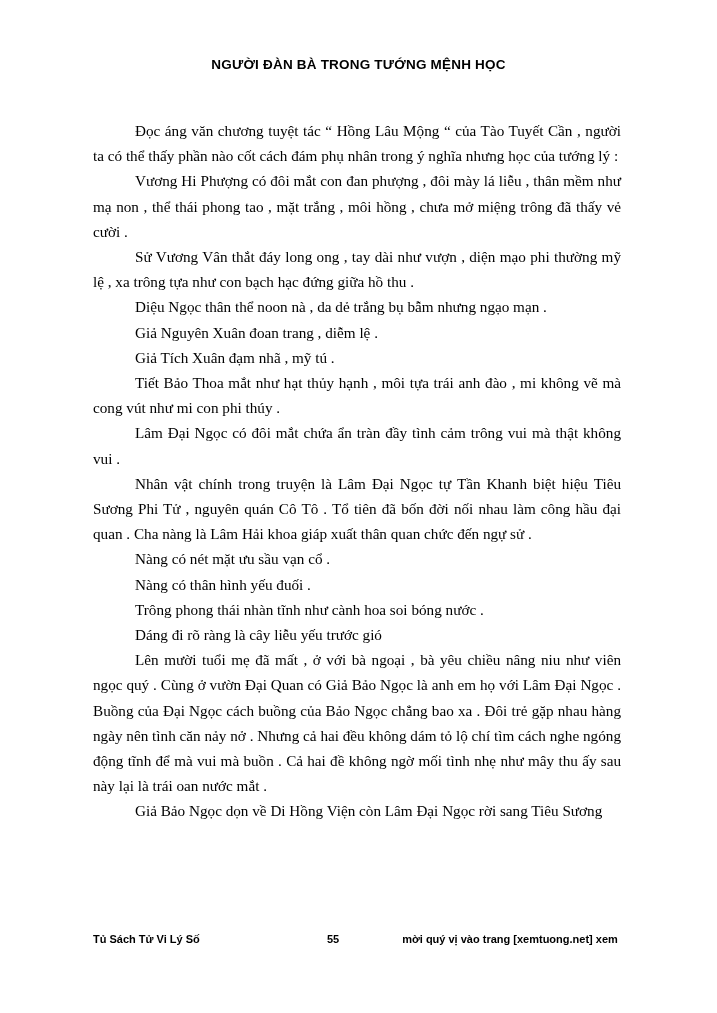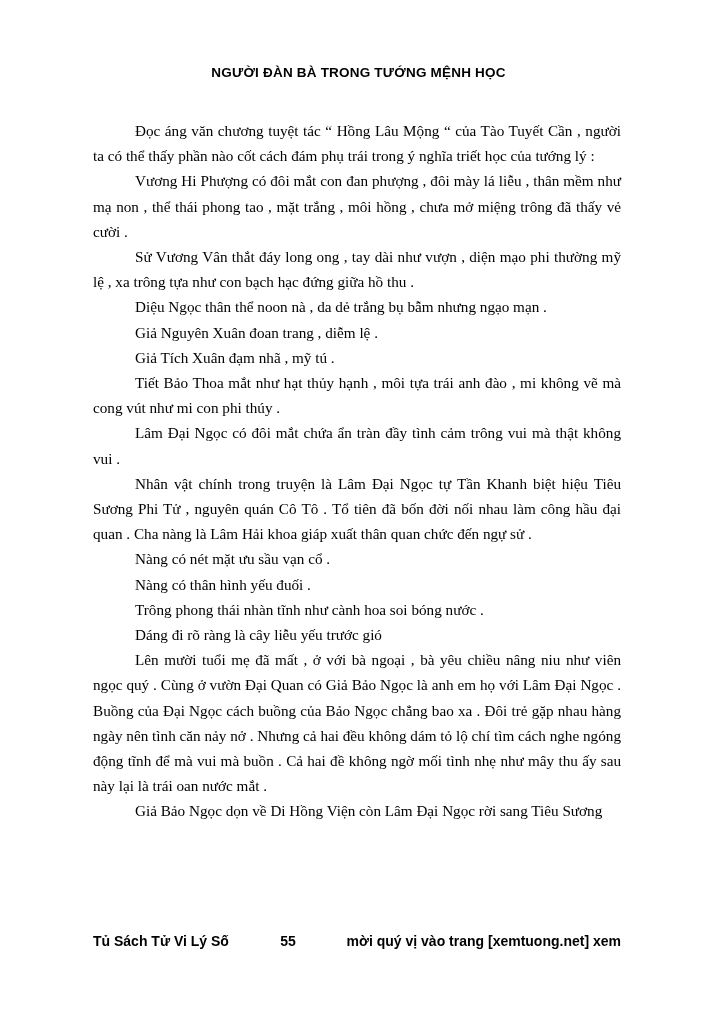--- a/index.html
+++ b/index.html
@@ -12,21 +12,21 @@
     width: 717px;
     height: 1013px;
     background: #ffffff;
     font-family: "Liberation Serif", serif;
     color: #000000;
     box-sizing: border-box;
     overflow: hidden;
   }
   .header {
     position: absolute;
-    top: 65px;
+    top: 57px;
     left: 0;
     width: 717px;
     text-align: center;
     font-family: "Liberation Sans", sans-serif;
     font-size: 13.5px;
     font-weight: bold;
     letter-spacing: 0.2px;
   }
   .body-text {
     position: absolute;
@@ -41,21 +41,21 @@
   .body-text p {
     margin: 0;
     text-indent: 42px;
   }
   .footer {
     position: absolute;
     left: 93px;
     top: 933px;
     width: 528px;
     font-family: "Liberation Sans", sans-serif;
-    font-size: 14px;
+    font-size: 11px;
     font-weight: bold;
     display: flex;
     align-items: baseline;
   }
   .footer .f-left {
     width: 200px;
     text-align: left;
   }
   .footer .f-center {
     width: 80px;
@@ -69,21 +69,21 @@
   }
 </style>
 </head>
 <body>
 
 <div class="page">
 
   <div class="header">NGƯỜI ĐÀN BÀ TRONG TƯỚNG MỆNH HỌC</div>
 
   <div class="body-text">
-    <p>Đọc áng văn chương tuyệt tác “ Hồng Lâu Mộng “ của Tào Tuyết Cần , người ta có thể thấy phần nào cốt cách đám phụ trái trong ý nghĩa triết học của tướng lý :</p>
+    <p>Đọc áng văn chương tuyệt tác “ Hồng Lâu Mộng “ của Tào Tuyết Cần , người ta có thể thấy phần nào cốt cách đám phụ nhân trong ý nghĩa nhưng học của tướng lý :</p>
     <p>Vương Hi Phượng có đôi mắt con đan phượng , đôi mày lá liễu , thân mềm như mạ non , thể thái phong tao , mặt trắng , môi hồng , chưa mở miệng trông đã thấy vẻ cười .</p>
     <p>Sử Vương Vân thắt đáy long ong , tay dài như vượn , diện mạo phi thường mỹ lệ , xa trông tựa như con bạch hạc đứng giữa hồ thu .</p>
     <p>Diệu Ngọc thân thể noon nà , da dẻ trắng bụ bẫm nhưng ngạo mạn .</p>
     <p>Giả Nguyên Xuân đoan trang , diễm lệ .</p>
     <p>Giả Tích Xuân đạm nhã , mỹ tú .</p>
     <p>Tiết Bảo Thoa mắt như hạt thủy hạnh , môi tựa trái anh đào , mi không vẽ mà cong vút như mi con phi thúy .</p>
     <p>Lâm Đại Ngọc có đôi mắt chứa ẩn tràn đầy tình cảm trông vui mà thật không vui .</p>
     <p>Nhân vật chính trong truyện là Lâm Đại Ngọc tự Tần Khanh biệt hiệu Tiêu Sương Phi Tử , nguyên quán Cô Tô . Tổ tiên đã bốn đời nối nhau làm công hầu đại quan . Cha nàng là Lâm Hải    khoa giáp xuất thân quan chức đến ngự sử .</p>
     <p>Nàng có nét mặt ưu sầu vạn cổ .</p>
     <p>Nàng có thân hình yếu đuối .</p>

